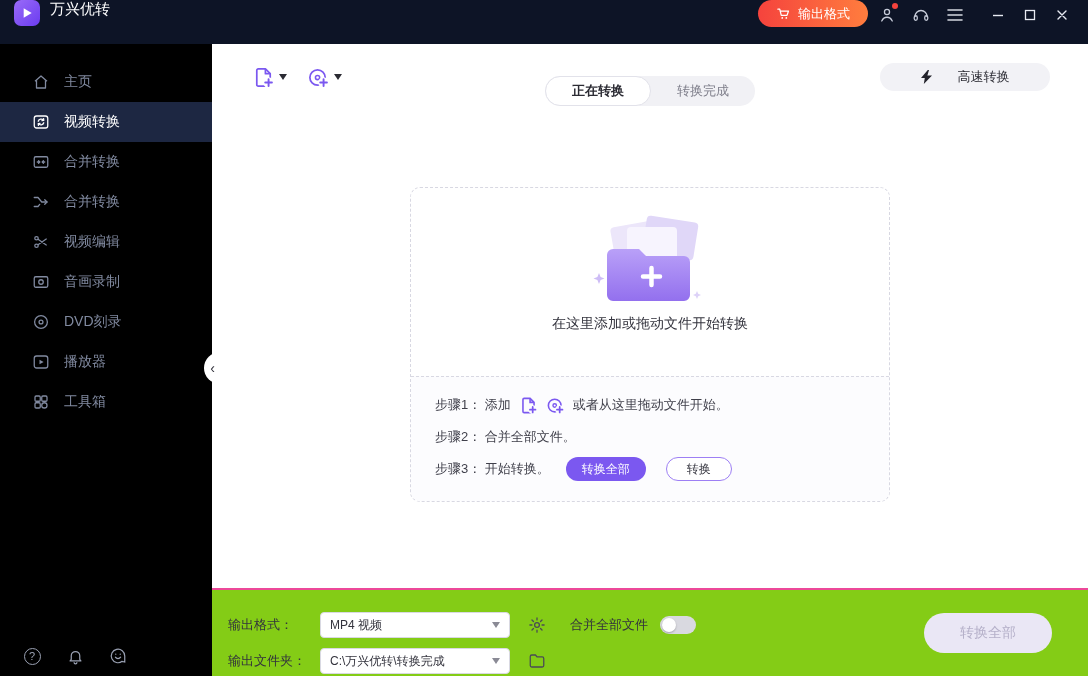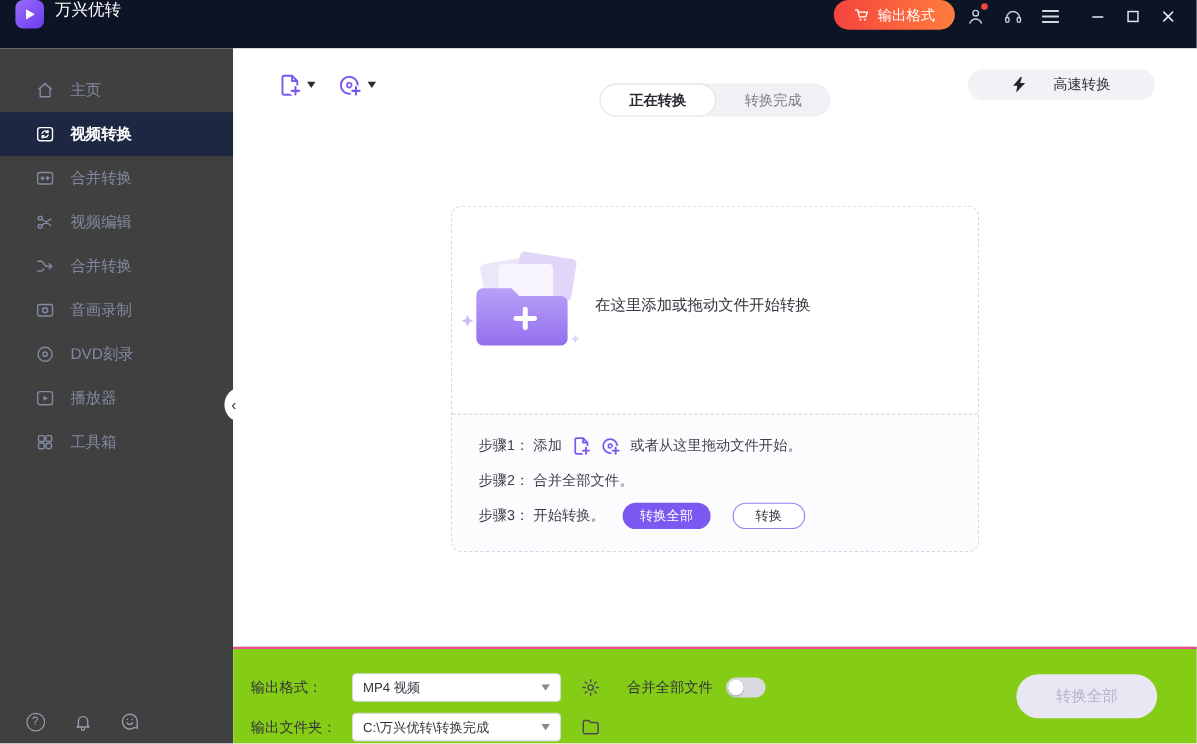--- a/index.html
+++ b/index.html
@@ -13,43 +13,43 @@
   .app-name{color:#fff;font-size:15px;margin-left:10px}
   .tb-spacer{flex:1}
   .member-btn{height:27px;padding:0 18px;border:none;border-radius:14px;background:linear-gradient(90deg,#f5433d,#ff7d3e);color:#fff;font-size:13px;display:flex;align-items:center;gap:7px;cursor:pointer}
   .tb-icon{width:30px;height:30px;display:flex;align-items:center;justify-content:center;color:#c7ccd9;position:relative;margin-left:4px;cursor:pointer}
   .red-dot{position:absolute;top:3px;right:4px;width:6px;height:6px;border-radius:3px;background:#f5433d}
   .win-btns{display:flex;margin-left:12px}
   .win-btn{width:32px;height:30px;color:#e7eaf2;display:flex;align-items:center;justify-content:center;cursor:pointer}
 
   
   .body-row{flex:1;display:flex;min-height:0}
-  .sidebar{width:212px;flex:0 0 212px;background:#404040;display:flex;flex-direction:column;padding-top:18px;position:relative}
+  .sidebar{width:212px;flex:0 0 212px;background:#000000;display:flex;flex-direction:column;padding-top:18px;position:relative}
   .side-item{height:40px;display:flex;align-items:center;gap:14px;padding-left:32px;color:#818aa0;font-size:14px;cursor:pointer}
-  .side-item.active{background:#1d2742;color:#fff;font-weight:bold}
+  .side-item.active{background:#1d2742;color:#fff;font-weight:normal}
   .side-item svg{flex:0 0 18px}
   .side-bottom{position:absolute;bottom:10px;left:22px;display:flex;gap:23px;color:#9aa1b3;align-items:center}
   .sb-icon{width:20px;height:20px;display:flex;align-items:center;justify-content:center;cursor:pointer}
   .help-circle{width:17px;height:17px;border:1.5px solid #9aa1b3;border-radius:50%;display:flex;align-items:center;justify-content:center;font-size:11px}
 
   
   .main{flex:1;background:#fff;position:relative;display:flex;flex-direction:column;min-width:0}
   .collapse{position:absolute;left:-8px;top:308px;width:17px;height:32px;background:#fff;border-radius:16px 0 0 16px;display:flex;align-items:center;justify-content:center;color:#33333d;font-size:14px;cursor:pointer;z-index:5}
 
   .main-toolbar{flex:0 0 66px;display:flex;align-items:center;padding:0 38px 0 40px;position:relative}
   .add-group{display:flex;align-items:center;gap:20px}
   .add-btn{display:flex;align-items:center;gap:4px;cursor:pointer}
   .tabs-pill{position:absolute;left:50%;transform:translateX(-50%);top:32px;height:30px;background:#f1f1f5;border-radius:15px;display:flex;align-items:center}
   .tab{height:30px;display:flex;align-items:center;padding:0 26px;font-size:13px;color:#7c7c88;cursor:pointer;border-radius:15px}
   .tab.active{background:#fff;border:1px solid #e2e2ea;color:#2b2b33;font-weight:bold}
   .highspeed{margin-left:auto;height:28px;min-width:170px;background:#f2f2f6;border-radius:14px;display:flex;align-items:center;justify-content:center;gap:26px;padding:0 20px;font-size:13px;color:#2b2b33;cursor:pointer}
 
   .content{flex:1;display:flex;align-items:flex-start;justify-content:center;padding-top:77px}
   .dropzone{width:480px;border:1px dashed #d8d8e2;border-radius:10px;overflow:hidden;background:#fff}
-  .dz-top{height:188px;display:flex;flex-direction:row;align-items:center;justify-content:flex-start;padding-bottom:16px}
+  .dz-top{height:188px;display:flex;flex-direction:column;align-items:center;justify-content:center;padding-bottom:16px}
   .dz-title{font-size:14px;color:#33333d;margin-top:8px}
   .dz-steps{border-top:1px dashed #d8d8e2;background:#fcfcfe;padding:12px 24px 16px}
   .step-line{display:flex;align-items:center;gap:8px;font-size:13px;color:#3f3f4a;min-height:32px}
   .btn-convert-all{background:#7b58f0;color:#fff;font-size:12px;height:24px;padding:0 16px;border-radius:12px;border:none;margin-left:8px;cursor:pointer}
   .btn-convert{background:#fff;color:#33333d;font-size:12px;height:24px;padding:0 20px;border-radius:12px;border:1px solid #9d7ff4;margin-left:12px;cursor:pointer}
 
   
   .bottombar{flex:0 0 88px;border-top:2px solid #ec4899;background:#84cc16;display:flex;align-items:flex-end;padding:0 36px 0 16px;position:relative}
   .bb-rows{display:flex;flex-direction:column;gap:6px}
   .bb-row{display:flex;align-items:center;height:30px}
@@ -146,33 +146,33 @@
         <span>视频转换</span>
       </div>
       <div class="side-item">
         <svg width="18" height="18" viewBox="0 0 24 24" fill="none" stroke="currentColor" stroke-width="1.7" stroke-linecap="round" stroke-linejoin="round">
             <rect x="3" y="5" width="18" height="14" rx="2"></rect>
             <path d="M7 12h3.5M10.5 12l-1.8-1.8M10.5 12l-1.8 1.8M17 12h-3.5M13.5 12l1.8-1.8M13.5 12l1.8 1.8"></path>
           </svg>
         <span>合并转换</span>
       </div>
       <div class="side-item">
+        <svg width="18" height="18" viewBox="0 0 24 24" fill="none" stroke="currentColor" stroke-width="1.7" stroke-linecap="round" stroke-linejoin="round">
+            <path d="M3 6h5l5 6h7M3 18h5l2.3-2.8"></path>
+            <path d="M17 9l3 3-3 3"></path>
+          </svg>
+        <span>合并转换</span>
+      </div>
+      <div class="side-item">
         <svg width="18" height="18" viewBox="0 0 24 24" fill="none" stroke="currentColor" stroke-width="1.7" stroke-linecap="round">
             <circle cx="6" cy="7" r="2.3"></circle>
             <circle cx="6" cy="17" r="2.3"></circle>
             <path d="M8 8.4L19 16M8 15.6L19 8"></path>
           </svg>
         <span>视频编辑</span>
-      </div>
-      <div class="side-item">
-        <svg width="18" height="18" viewBox="0 0 24 24" fill="none" stroke="currentColor" stroke-width="1.7" stroke-linecap="round" stroke-linejoin="round">
-            <path d="M3 6h5l5 6h7M3 18h5l2.3-2.8"></path>
-            <path d="M17 9l3 3-3 3"></path>
-          </svg>
-        <span>合并转换</span>
       </div>
       <div class="side-item">
         <svg width="18" height="18" viewBox="0 0 24 24" fill="none" stroke="currentColor" stroke-width="1.7">
             <rect x="3" y="5" width="18" height="14" rx="2"></rect>
             <circle cx="12" cy="12" r="3"></circle>
           </svg>
         <span>音画录制</span>
       </div>
       <div class="side-item">
         <svg width="18" height="18" viewBox="0 0 24 24" fill="none" stroke="currentColor" stroke-width="1.7">

